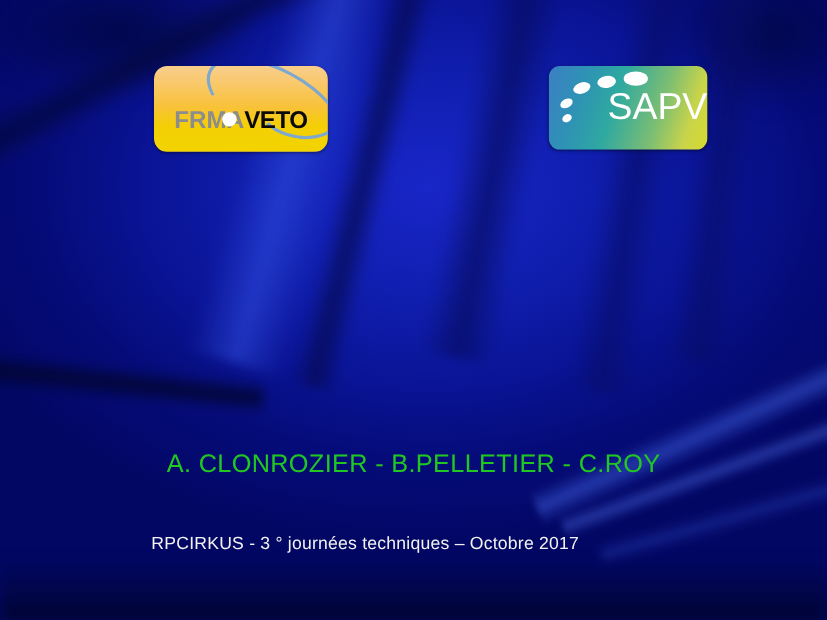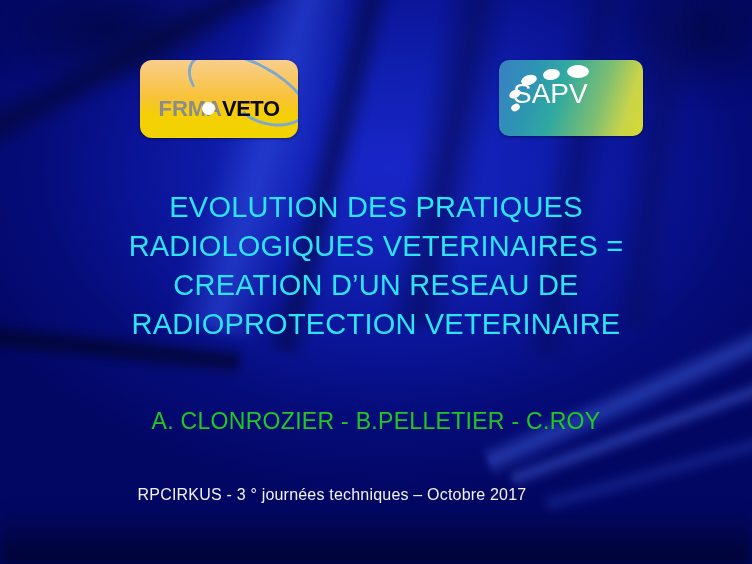--- a/index.html
+++ b/index.html
@@ -202,23 +202,23 @@
     height: 76px;
     border-radius: 10px;
     background: linear-gradient(108deg, #3B7FC4 0%, #2E93B4 22%, #2FA9A0 42%, #7DBE72 68%, #C9D44A 86%, #D7DA2E 100%);
     box-shadow: 0 1px 3px rgba(0,0,0,0.45);
     overflow: hidden;
   }
   .sapv-text {
     position: absolute;
     left: 0; right: 0;
     top: 20px;
-    text-align: left;
+    text-align: right;
     color: #FFFFFF;
-    font-size: 28px;
+    font-size: 34px;
     font-weight: 400;
     line-height: 1;
     letter-spacing: 0px;
     padding-left: 14px;
     box-sizing: border-box;
     font-family: "Liberation Sans", sans-serif;
   }
   .paw {
     position: absolute;
     background: #FFFFFF;
@@ -312,24 +312,18 @@
       <div class="paw paw-a"></div>
       <div class="paw paw-b"></div>
       <div class="paw paw-c"></div>
       <div class="paw paw-d"></div>
       <div class="paw paw-e"></div>
       <div class="sapv-text">SAPV</div>
     </div>
 
   </div>
 
-  <div class="title-block">
-    <div class="title-line">EVOLUTION DES PRATIQUES</div>
-    <div class="title-line">RADIOLOGIQUES VETERINAIRES =</div>
-    <div class="title-line">CREATION D’UN RESEAU DE</div>
-    <div class="title-line">RADIOPROTECTION VETERINAIRE</div>
-  </div>
 
   <div class="authors">A. CLONROZIER - B.PELLETIER - C.ROY</div>
 
   <div class="footer">RPCIRKUS  - 3 ° journées techniques – Octobre 2017</div>
 
 </div>
 
 </body></html>

